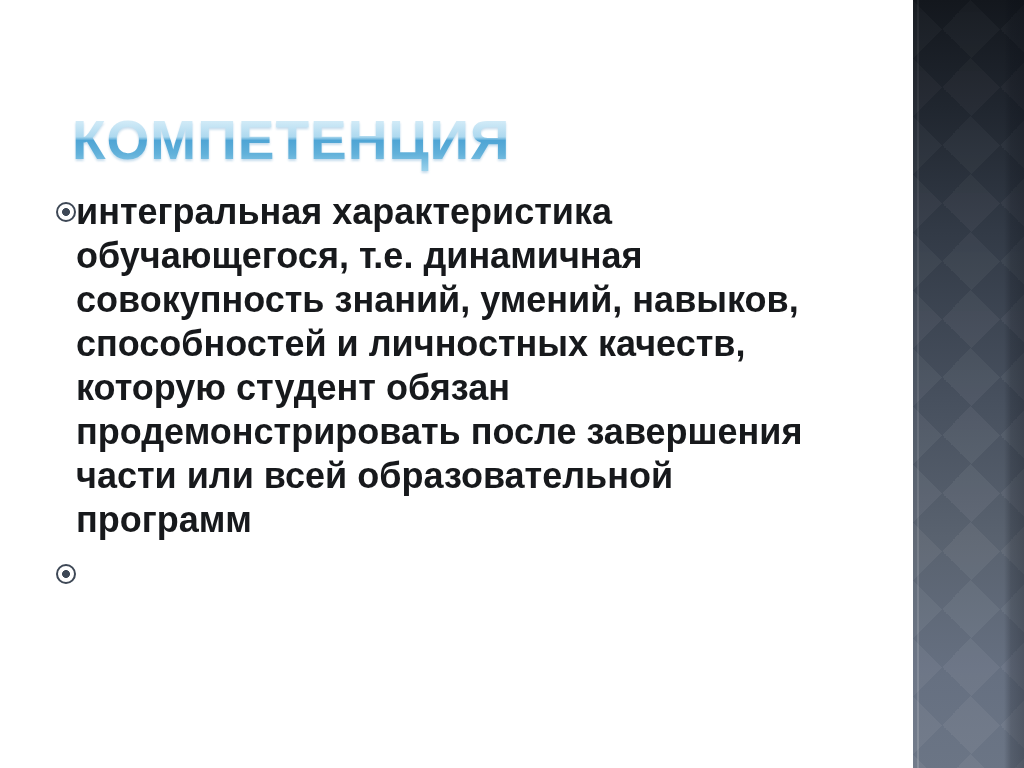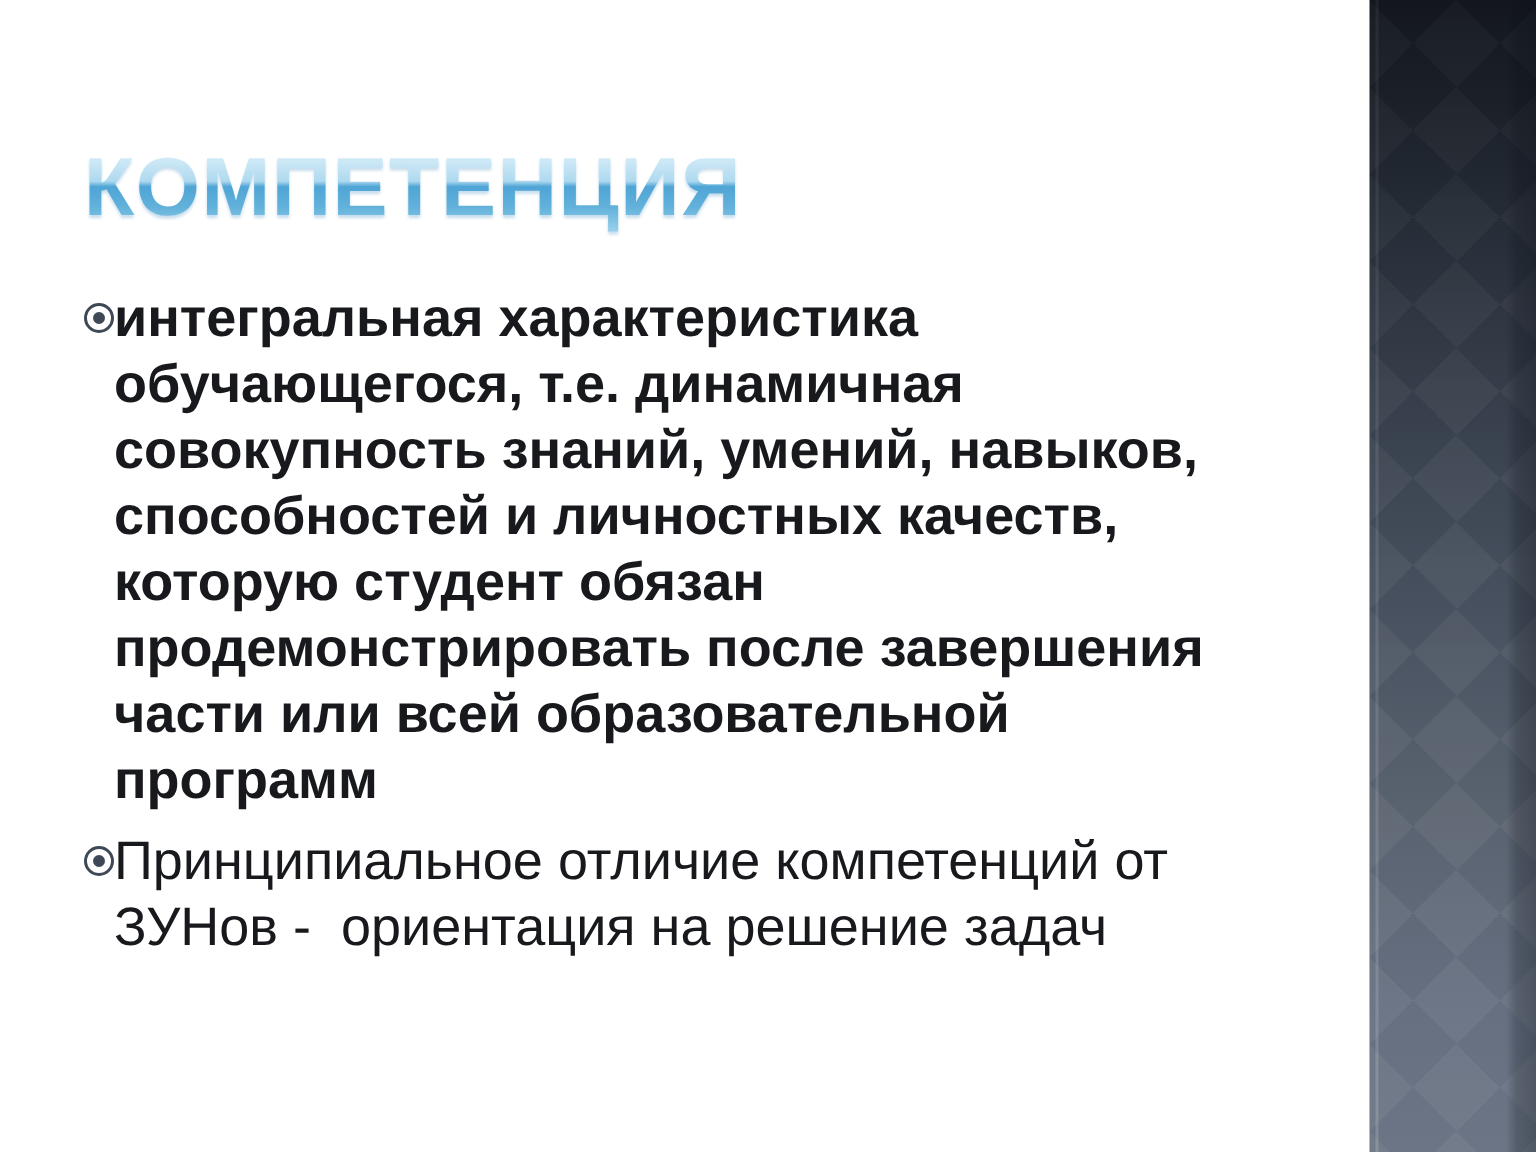--- a/index.html
+++ b/index.html
@@ -17,21 +17,21 @@
     width: 1024px;
     height: 768px;
     background: #ffffff;
   }
 
   
   .title {
     position: absolute;
     left: 56px;
     top: 94px;
-    margin: 0;
+    margin: 16px;
     font-weight: bold;
     font-size: 55px;
     line-height: 1.1;
     letter-spacing: 1px;
     text-transform: uppercase;
     background: linear-gradient(180deg,
       var(--title_top, #eaf7fd) 0%,
       var(--title_upper, #aed9ef) 44%,
       var(--title_mid, #4fa5d5) 50%,
       var(--title_lower, #62b1da) 72%,
@@ -148,22 +148,20 @@
 обучающегося, т.е. динамичная
 совокупность знаний, умений, навыков,
 способностей и личностных качеств,
 которую студент обязан
 продемонстрировать после завершения
 части или всей образовательной
 программ</span>
     </li>
     <li class="item">
       <span class="bullet"></span>
-      <span class="txt">Принципиальное отличие компетенций от
-ЗУНов -  ориентация на решение задач</span>
     </li>
   </ul>
 
   <div class="sidebar">
     <div class="sidebar-pattern"></div>
     <div class="sidebar-line"></div>
     <div class="sidebar-edge"></div>
   </div>
 
 </div>

